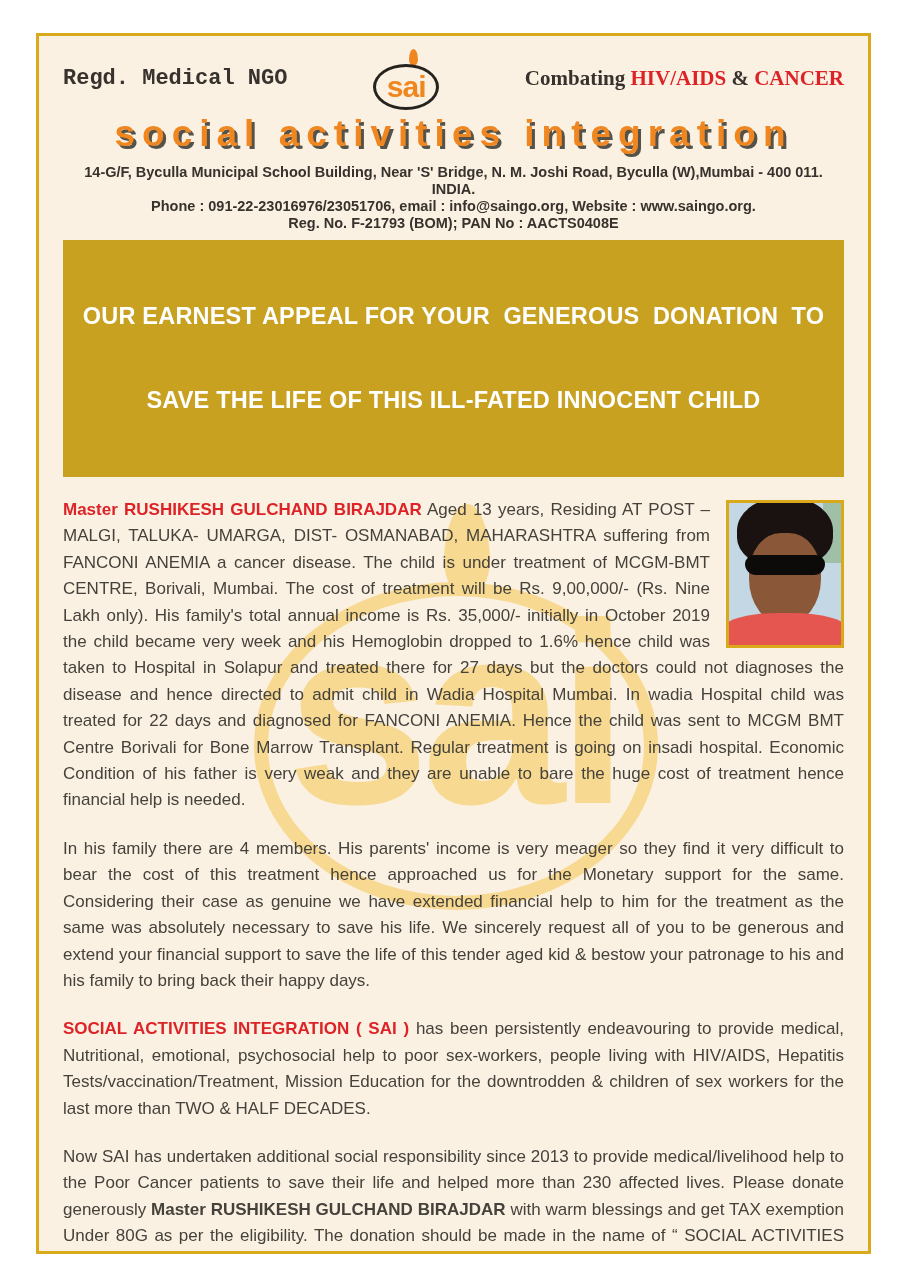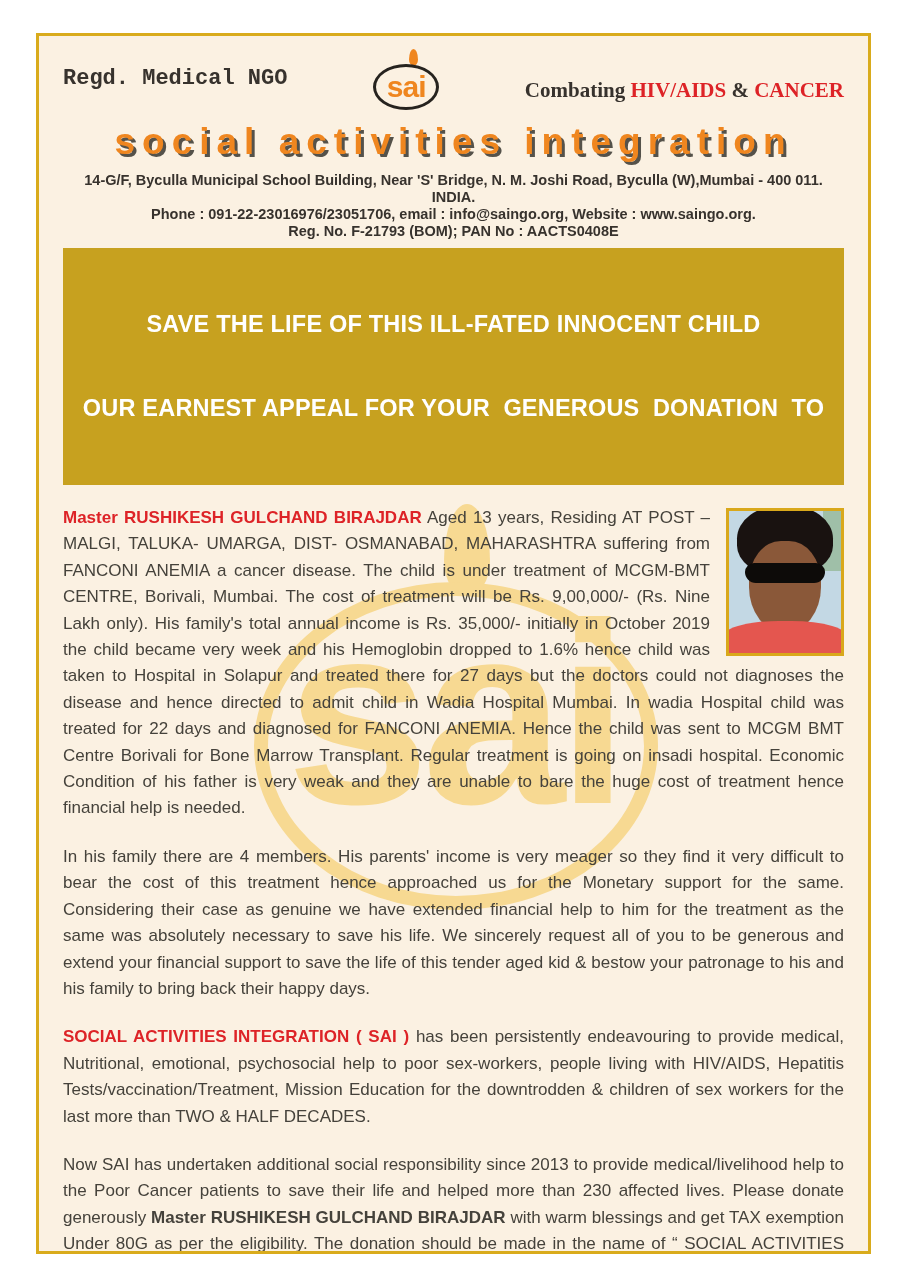--- a/index.html
+++ b/index.html
@@ -18,30 +18,30 @@
   .wm-text{position:absolute;left:0;top:60px;width:400px;text-align:center;
            font-size:258px;font-weight:bold;color:#f7d992;line-height:300px;
            letter-spacing:-8px;}
   .content{position:relative;z-index:1;padding:16px 24px 0 24px;}
 
   
   .hdr-row{display:flex;align-items:flex-start;justify-content:space-between;height:62px;}
   .hdr-left{font-family:Liberation Mono, monospace;font-weight:bold;font-size:22px;
             color:#37322d;margin-top:14px;}
   .hdr-right{font-family:"Liberation Serif",serif;font-weight:bold;font-size:21px;
-             color:#37322d;margin-top:26px;}
+             color:#37322d;margin-top:14px;}
   .red{color:#dd2327;}
   .logo{position:relative;width:66px;height:46px;margin-top:12px;}
   .logo-ellipse{position:absolute;inset:0;border:3px solid #26231f;border-radius:50%;}
   .logo-sai{position:absolute;inset:0;text-align:center;line-height:46px;
             font-size:30px;font-weight:bold;color:#ef861f;letter-spacing:-1px;}
   .logo-flame{position:absolute;left:36px;top:-15px;width:9px;height:17px;background:#ef861f;
               border-radius:50% 50% 50% 50%/62% 62% 38% 38%;}
   .org-title{text-align:center;font-size:37px;font-weight:bold;color:#ef861f;
-             letter-spacing:7px;line-height:40px;margin-top:8px;
+             letter-spacing:7px;line-height:40px;margin-top:0;
              text-shadow:3px 3px 0 #55524a;white-space:nowrap;}
   .addr{font-weight:bold;color:#37322d;text-align:center;font-size:14.5px;line-height:17px;}
   .addr-block{margin-top:10px;}
 
   
   .banner{margin-top:8px;background:#c7a11f;color:#ffffff;text-align:center;
           font-weight:bold;font-size:23.5px;line-height:28px;padding:6px 0 7px 0;
           white-space:pre-wrap;letter-spacing:.2px;}
 
   
@@ -89,22 +89,22 @@
 
       <div class="org-title">social activities integration</div>
 
       <div class="addr-block">
         <div class="addr">14-G/F, Byculla Municipal School Building, Near 'S' Bridge, N. M. Joshi Road, Byculla (W),Mumbai - 400 011. INDIA.</div>
         <div class="addr">Phone : 091-22-23016976/23051706, email : info@saingo.org, Website : www.saingo.org.</div>
         <div class="addr">Reg. No. F-21793 (BOM); PAN No : AACTS0408E</div>
       </div>
 
       <div class="banner">
+        <div>OUR EARNEST APPEAL FOR YOUR  GENEROUS  DONATION  TO</div>
         <div>SAVE THE LIFE OF THIS ILL-FATED INNOCENT CHILD</div>
-        <div>OUR EARNEST APPEAL FOR YOUR  GENEROUS  DONATION  TO</div>
       </div>
 
       <p class="para">
         <span class="photo">
           <span class="ph-wall"></span>
           <span class="ph-hair"></span>
           <span class="ph-face"></span>
           <span class="ph-glasses"></span>
           <span class="ph-shirt"></span>
         </span><span class="lead-red">Master RUSHIKESH GULCHAND BIRAJDAR</span><span> Aged 13 years, Residing AT POST – MALGI, TALUKA- UMARGA, DIST- OSMANABAD, MAHARASHTRA suffering from FANCONI ANEMIA a cancer disease. The child is under treatment of MCGM-BMT CENTRE, Borivali, Mumbai. The cost of treatment will be Rs. 9,00,000/- (Rs. Nine Lakh only). His family's total annual income is Rs. 35,000/- initially in October 2019 the child became very week and his Hemoglobin dropped to 1.6% hence child was taken to Hospital in Solapur and treated there for 27 days but the doctors could not diagnoses the disease and hence directed to admit child in Wadia Hospital Mumbai. In wadia Hospital child was treated for 22 days and diagnosed for FANCONI ANEMIA. Hence the child was sent to MCGM BMT Centre Borivali for Bone Marrow Transplant. Regular treatment is going on insadi hospital. Economic Condition of his father is very weak and they are unable to bare the huge cost of treatment hence financial help is needed.</span>

